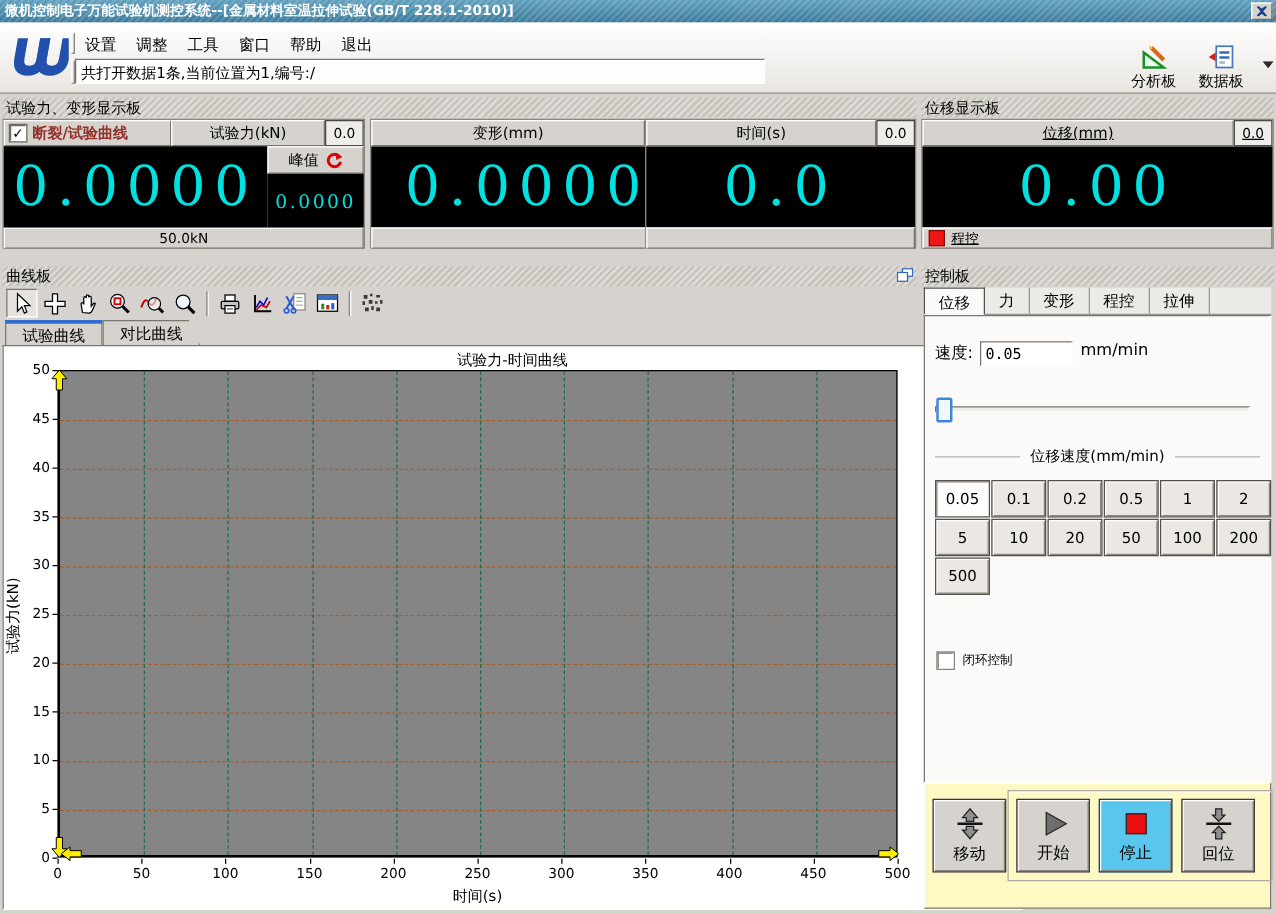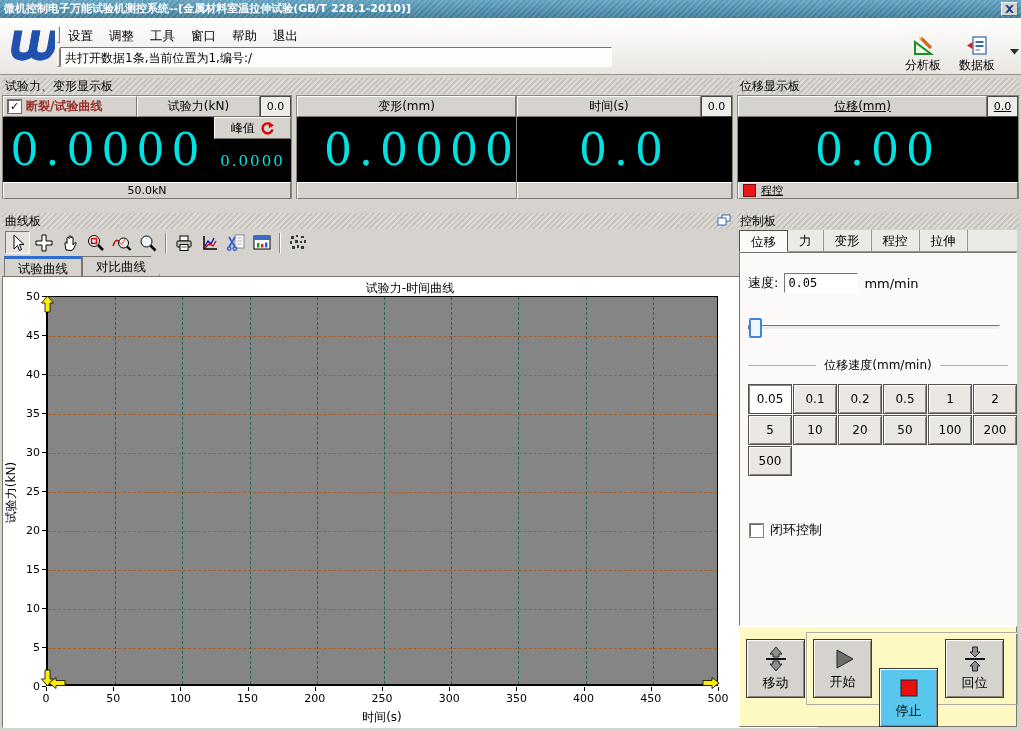--- a/index.html
+++ b/index.html
@@ -76,43 +76,43 @@
   .ylabel { position:absolute; width:110px; text-align:center; font-size:12px; transform:rotate(-90deg); }
   .chart-arrow { position:absolute; }
 
   
   #control-panel { left:737px; top:213px; width:282px; height:516px; }
   .ktabs { position:absolute; left:2px; top:17px; right:2px; height:22px; display:flex; background:#eceae6; border-bottom:1px solid #9a968f; }
   .ktab { padding:0 11px; line-height:21px; font-size:12.5px; border-right:1px solid #9a968f; }
   .ktab.active { background:#fbfaf8; border:1px solid #55524d; border-bottom:1px solid #fbfaf8; margin-bottom:-1px; }
   .kcontent { position:absolute; left:2px; top:39px; right:2px; height:374px; background:#fbfaf8;
     border:1px solid; border-color:#7a766f #ffffff #ffffff #7a766f; }
-  .speedrow { position:absolute; left:8px; top:20px; display:flex; align-items:center; gap:6px; font-size:13px; }
+  .speedrow { position:absolute; left:8px; top:20px; display:flex; gap:6px; font-size:13px; }
   .speedinput { width:74px; height:20px; border:1px solid; border-color:#7a766f #ffffff #ffffff #7a766f;
     background:#fff; font-size:12px; padding-left:3px; font-family:"DejaVu Sans Mono","Liberation Mono",monospace; }
   .slider-track { position:absolute; left:8px; top:72px; width:252px; height:5px; background:#efede9;
     border:1px solid; border-color:#7a766f #ffffff #ffffff #7a766f; }
   .slider-thumb { position:absolute; left:0px; top:-8px; width:13px; height:20px; background:#f2f7ff;
     border:2px solid #3f87d6; border-radius:2px; }
   .groupline { position:absolute; top:112px; left:8px; right:8px; border-top:1px solid #b5b2ac; }
   .grouptitle { position:absolute; top:104px; left:0; width:100%; text-align:center; font-size:12px; }
   .grouptitle span { background:#fbfaf8; padding:0 8px; }
   .speedgrid { position:absolute; left:8px; top:131px; display:grid; grid-template-columns:repeat(6,44px); grid-auto-rows:30px; gap:1px; }
   .sbtn { background:#ebe8e3; border:1px solid #55524d; box-shadow:inset 1px 1px 0 #fff, inset -1px -1px 0 #8a867f;
     font-size:12px; display:flex; align-items:center; justify-content:center; }
   .sbtn.sel { background:#fdfdfc; box-shadow:inset 1px 1px 0 #8a867f, inset -1px -1px 0 #fff; }
-  .cl-row { position:absolute; left:10px; top:268px; display:flex; align-items:center; gap:7px; font-size:13px; }
+  .cl-row { position:absolute; left:10px; top:268px; display:flex; align-items:center; gap:7px; font-size:10px; }
   .cbx2 { width:13px; height:13px; background:#fff; border:1px solid; border-color:#6f6b64 #fff #fff #6f6b64; outline:1px solid #8a867f; }
   .kbottom { position:absolute; left:2px; top:413px; right:2px; bottom:2px; background:#fef9c3;
     border:1px solid; border-color:#ffffff #7a766f #7a766f #ffffff;text-align:center; }
   .abtn-frame { position:absolute; left:66px; top:5px; width:212px; height:73px; border:1px solid #aeaba5; box-shadow:inset 1px 1px 0 #fff; }
   .abtn { position:absolute; top:12px; width:59px; height:59px; background:#d6d3ce;
     border:1px solid #3c3a37; box-shadow:inset 1px 1px 0 #fff, inset -1px -1px 0 #8a867f;
     display:flex; flex-direction:column; align-items:center; justify-content:center; gap:2px; font-size:13px; }
-  .abtn.stop { background:#59c6ee;margin-top:29px; }
+  .abtn.stop { background:#59c6ee; }
 </style>
 </head>
 <body>
 
 <div class="titlebar">
   <span>微机控制电子万能试验机测控系统--[金属材料室温拉伸试验(GB/T 228.1-2010)]</span>
   <span class="close-btn">
     <svg width="9" height="8" viewBox="0 0 9 8">
       <path d="M1,0 L4.5,3 L8,0 M1,8 L4.5,5 L8,8 M1,0 L8,8 M8,0 L1,8" stroke="#1d3f8d" stroke-width="1.6" fill="none"></path>
     </svg>

